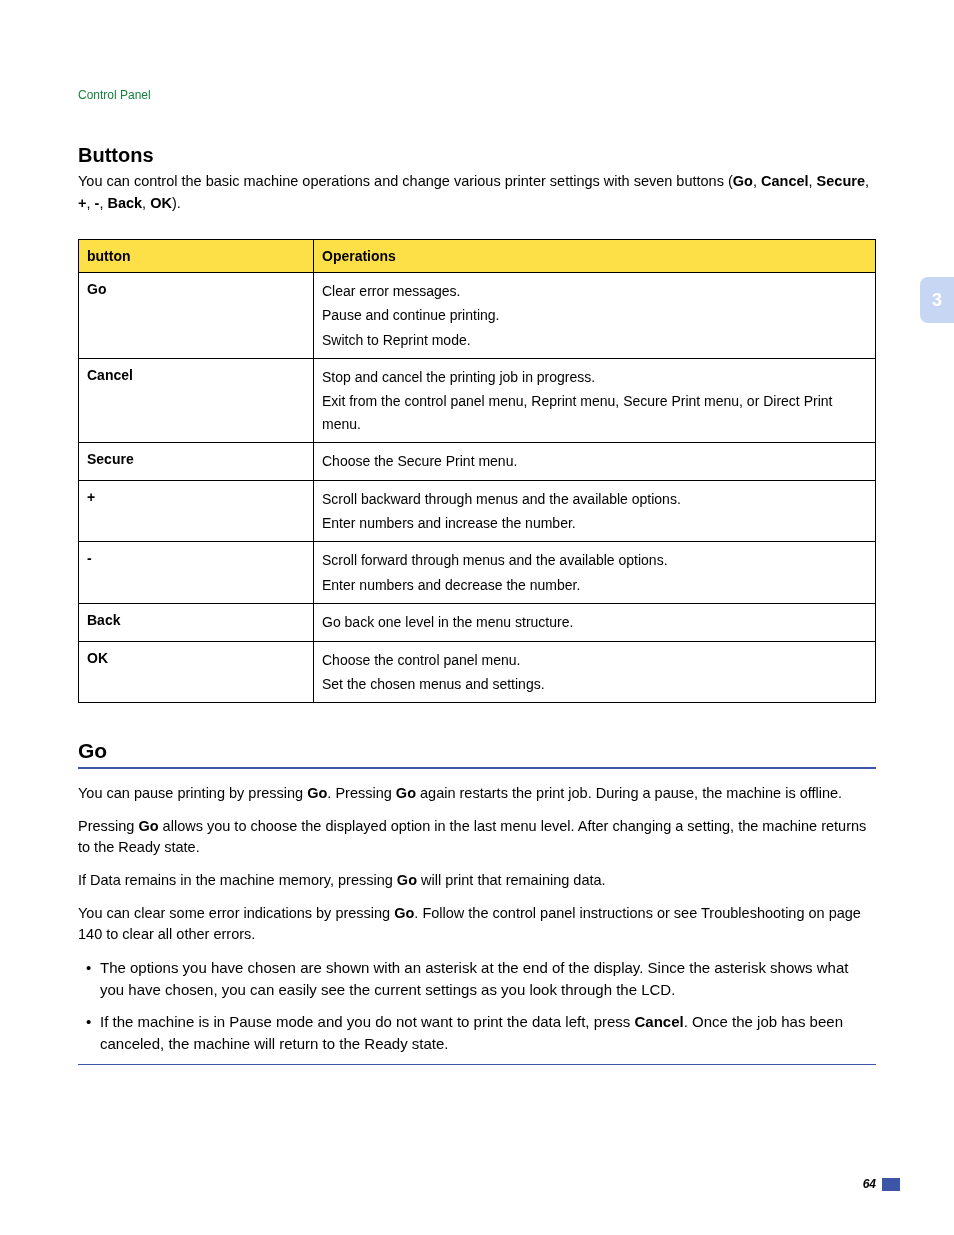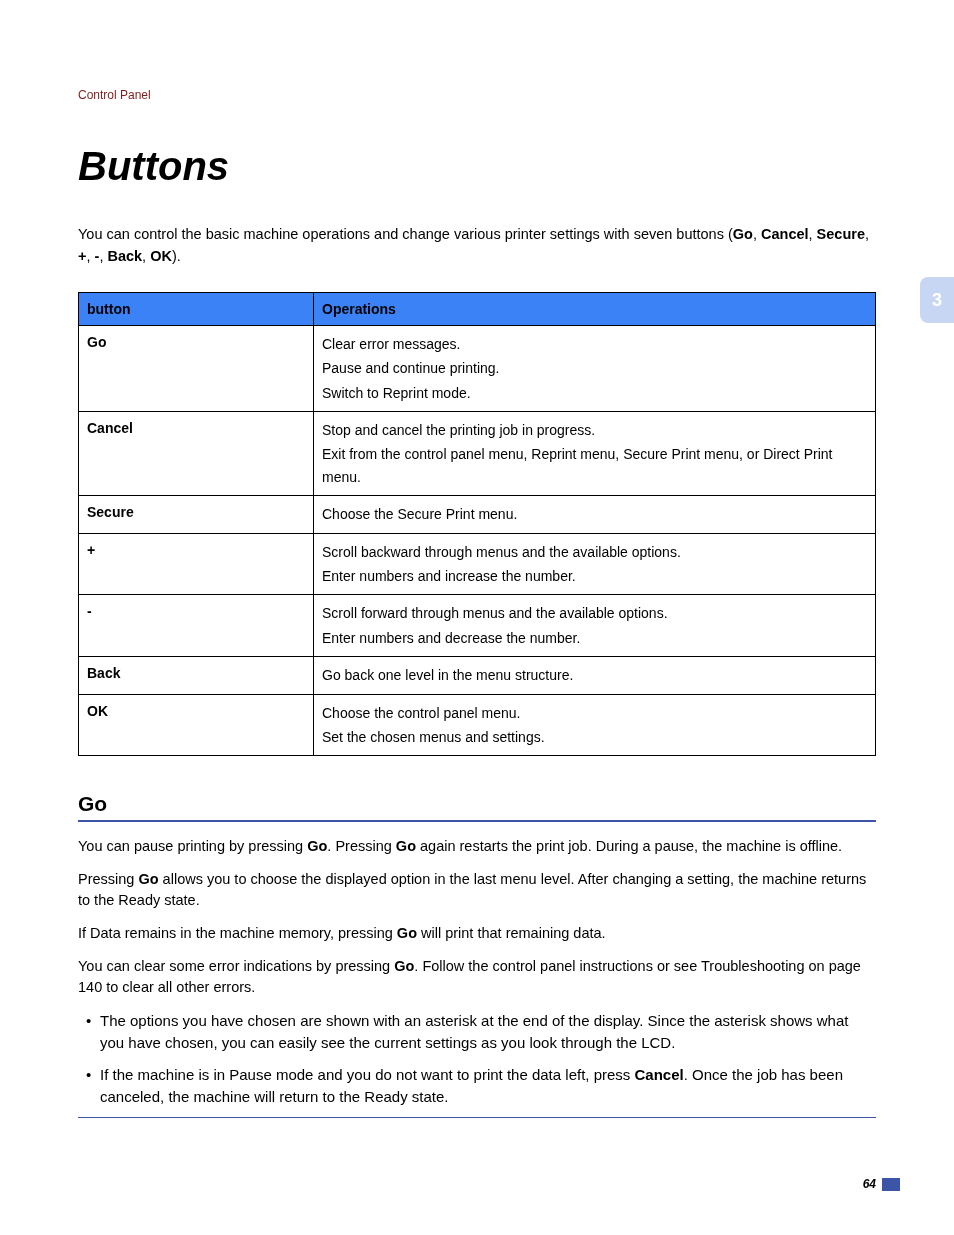--- a/index.html
+++ b/index.html
@@ -9,49 +9,48 @@
     width: 954px;
     height: 1235px;
     position: relative;
     color: #000;
   }
   .content {
     padding: 88px 78px 0 78px;
   }
   .breadcrumb {
     font-size: 12px;
-    color: #7f1d1d;
+    color: #15803d;
     margin-bottom: 42px;
   }
   h1 {
-    font-size: 40px;
-    font-weight: bold;
-    margin-bottom: 35px;
-    font-style: italic;
+    font-size: 20px;
+    font-weight: bold;
+    margin-bottom: 4px;
   }
   .intro {
     font-size: 14.5px;
     line-height: 1.5;
     margin-bottom: 24px;
   }
   table {
     width: 100%;
     border-collapse: collapse;
     font-size: 14px;
     margin-bottom: 36px;
   }
   th, td {
     border: 1px solid #000;
     padding: 5px 8px;
     text-align: left;
     vertical-align: top;
     line-height: 1.6;
   }
   th {
-    background: #3b82f6;
+    background: #fde047;
     font-weight: bold;
   }
   .button-col { width: 235px; font-weight: bold; }
   .op-line { margin: 2px 0; }
   h2 {
     font-size: 21px;
     font-weight: bold;
     padding-bottom: 4px;
     border-bottom: 2px solid #3c55a6;
     margin-bottom: 14px;

